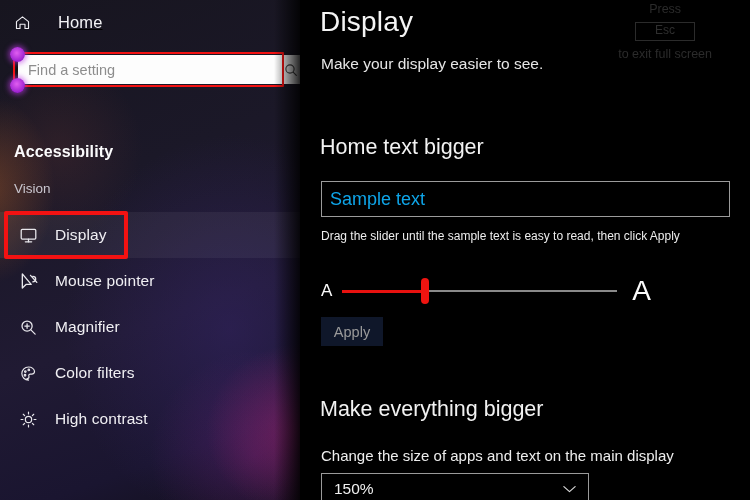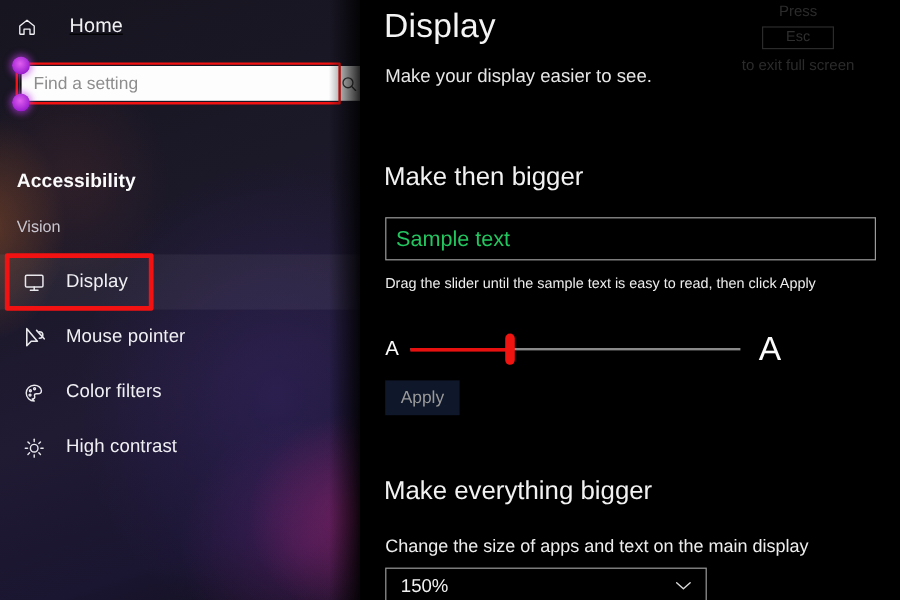--- a/index.html
+++ b/index.html
@@ -235,21 +235,21 @@
     position: absolute;
     left: 21px; top: 181px;
     width: 409px; height: 36px;
     border: 1.5px solid #9b9b9b;
     background: #000;
     display: flex;
     align-items: center;
     padding-left: 8px;
   }
   .sample-box span {
-    color: #22c55e;
+    color: #0ea5e9;
     font-size: 18px;
   }
 
   .hint-text {
     position: absolute;
     left: 21px; top: 226px;
     width: 412px;
     color: #ededed;
     font-size: 12px;
     line-height: 21px;
@@ -388,20 +388,31 @@
           <svg width="20" height="20" viewBox="0 0 24 24" fill="none" stroke="#e8e7ec" stroke-width="1.6" stroke-linecap="round" stroke-linejoin="round">
             <path d="M4 3.5v17l4.4-4.4h6.2z"></path>
             <path d="M16.5 6.5c2 0 3.5 1.4 3.5 3.2S18.5 13 16.5 13"></path>
             <line x1="13.8" y1="5.2" x2="21.4" y2="13.6"></line>
           </svg>
         </span>
         <span class="nav-label">Mouse pointer</span>
       </div>
 
 
+      <div class="nav-item">
+        <span class="nav-ico">
+          <svg width="19" height="19" viewBox="0 0 24 24" fill="none" stroke="#e8e7ec" stroke-width="1.6" stroke-linecap="round">
+            <circle cx="10.2" cy="10.2" r="6.4"></circle>
+            <line x1="15" y1="15" x2="20.4" y2="20.4"></line>
+            <line x1="7.4" y1="10.2" x2="13" y2="10.2"></line>
+            <line x1="10.2" y1="7.4" x2="10.2" y2="13"></line>
+          </svg>
+        </span>
+        <span class="nav-label">Magnifier</span>
+      </div>
 
       <div class="nav-item">
         <span class="nav-ico">
           <svg width="19" height="19" viewBox="0 0 24 24" fill="none" stroke="#e8e7ec" stroke-width="1.5" stroke-linecap="round" stroke-linejoin="round">
             <path d="M12 20.4c-4.6 0-8.4-3.7-8.4-8.3S7.4 3.8 12 3.8c4.2 0 7.6 2.6 7.6 5.8 0 2-1.7 3.2-3.7 3.2h-1.6c-1.2 0-2 .8-2 1.8 0 .6.3 1 .3 1.7 0 1.2-1 2.1-2.6 2.1z"></path>
             <circle cx="8" cy="9.6" r="1"></circle>
             <circle cx="12.4" cy="7.5" r="1"></circle>
             <circle cx="7.6" cy="14.2" r="1"></circle>
           </svg>
         </span>
@@ -434,21 +445,21 @@
 
     <div class="esc-hint">
       <span>Press</span>
       <span class="esc-key">Esc</span>
       <span>to exit full screen</span>
     </div>
 
     <div class="page-title">Display</div>
     <div class="page-sub">Make your display easier to see.</div>
 
-    <div class="sect-h2" id="h2-text">Make then bigger</div>
+    <div class="sect-h2" id="h2-text">Home text bigger</div>
 
     <div class="sample-box">
       <span>Sample text</span>
     </div>
 
     <div class="hint-text">Drag the slider until the sample text is easy to read, then click Apply</div>
 
     <div class="slider-row">
       <span class="a-small">A</span>
       <div class="track">

